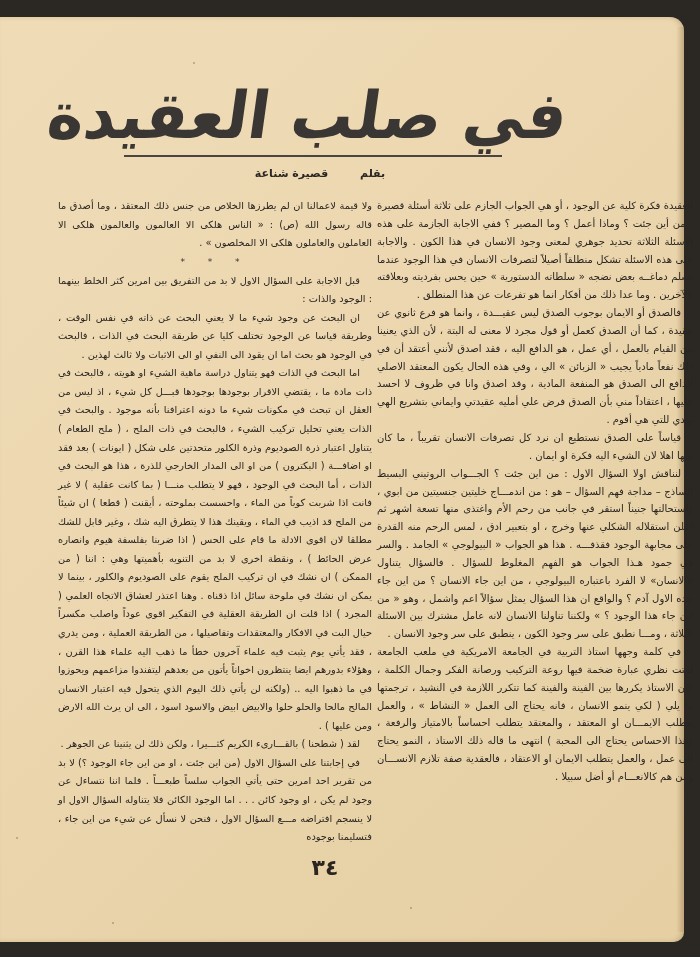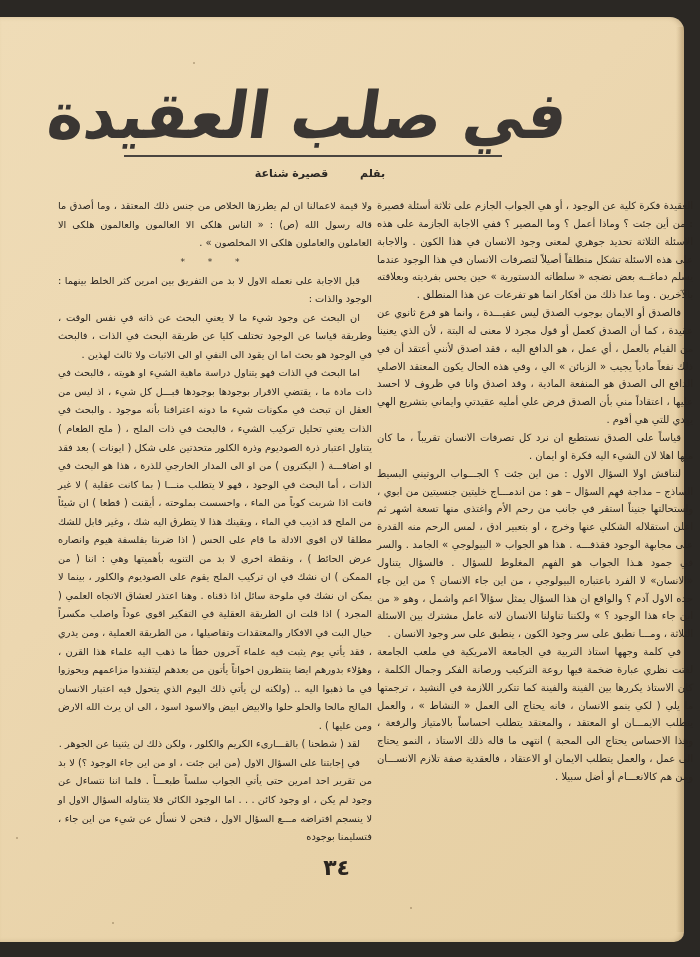--- a/index.html
+++ b/index.html
@@ -56,21 +56,21 @@
   .col-right { left: 345px; width: 316px; }
   .col-left  { left: 26px;  width: 314px; }
   .column p { margin: 0; text-indent: 12px; }
   .column p.noindent { text-indent: 0; }
   .stars {
     text-align: center; font-size: 9px; letter-spacing: 10px; line-height: 19px;
     color: #3a342c;
   }
   .page-num {
     position: absolute; left: 300px; top: 855px; width: 50px;
-    text-align: right; font-size: 22px; font-weight: bold; color: #2a2520;
+    text-align: center; font-size: 22px; font-weight: bold; color: #2a2520;
     direction: rtl;
   }
   .speck { position: absolute; width: 2px; height: 2px; background: rgba(90,70,40,0.4); border-radius: 50%; }
 </style>
 </head>
 <body>
 
 <div class="paper">
   <div class="paper-edge"></div>
 
@@ -94,20 +94,20 @@
   <p class="noindent">العقيدة فكرة كلية عن الوجود ، أو هي الجواب الجازم على ثلاثة أسئلة قصيرة : من أين جئت ؟ وماذا أعمل ؟ وما المصير ؟ ففي الاجابة الجازمة على هذه الاسئلة الثلاثة تحديد جوهري لمعنى وجود الانسان في هذا الكون . والاجابة على هذه الاسئلة تشكل منطلقاً أصيلاً لتصرفات الانسان في هذا الوجود عندما يسلم دماغــه بعض نضجه « سلطاته الدستورية » حين يحس بفرديته وبعلاقته بالآخرين . وما عدا ذلك من أفكار انما هو تفرعات عن هذا المنطلق .</p>
   <p>فالصدق أو الايمان بوجوب الصدق ليس عقيـــدة ، وانما هو فرع ثانوي عن عقيدة ، كما أن الصدق كعمل أو قول مجرد لا معنى له البتة ، لأن الذي يعنينا من القيام بالعمل ، أي عمل ، هو الدافع اليه ، فقد اصدق لأنني أعتقد أن في ذلك نفعاً مادياً يجيب « الزبائن » الي ، وفي هذه الحال يكون المعتقد الاصلي الدافع الى الصدق هو المنفعة المادية ، وقد اصدق وانا في ظروف لا احسد عليها ، اعتقاداً مني بأن الصدق فرض علي أمليه عقيدتي وايماني بتشريع الهي يهدي للتي هي أقوم .</p>
   <p>قياساً على الصدق نستطيع ان نرد كل تصرفات الانسان تقريباً ، ما كان منها اهلا لان الشيء اليه فكرة او ايمان .</p>
   <p>لنناقش اولا السؤال الاول : من اين جئت ؟ الجـــواب الروتيني البسيط الساذج – مداجة فهم السؤال – هو : من اندمـــاج خليتين جنسيتين من ابوي ، واستحالتها جنيناً استقر في جانب من رحم الأم واغتذى منها تسعة اشهر ثم اعلن استقلاله الشكلي عنها وخرج ، او بتعبير ادق ، لمس الرحم منه القدرة على مجابهة الوجود فقذفـــه . هذا هو الجواب « البيولوجي » الجامد . والسر في جمود هـذا الجواب هو الفهم المغلوط للسؤال . فالسؤال يتناول «الانسان» لا الفرد باعتباره البيولوجي ، من اين جاء الانسان ؟ من اين جاء جده الاول آدم ؟ والواقع ان هذا السؤال يمثل سؤالاً اعم واشمل ، وهو « من اين جاء هذا الوجود ؟ » ولكننا تناولنا الانسان لانه عامل مشترك بين الاسئلة الثلاثة ، ومـــا نطبق على سر وجود الكون ، ينطبق على سر وجود الانسان .</p>
   <p>في كلمة وجهها استاذ التربية في الجامعة الامريكية في ملعب الجامعة لفتت نظري عبارة ضخمة فيها روعة التركيب ورصانة الفكر وجمال الكلمة ، كان الاستاذ يكررها بين الفينة والفينة كما تتكرر اللازمة في النشيد ، ترجمتها ما يلي ( لكي ينمو الانسان ، فانه يحتاج الى العمل « النشاط » ، والعمل يتطلب الايمـــان او المعتقد ، والمعتقد يتطلب احساساً بالامتياز والرفعة ، وهذا الاحساس يحتاج الى المحبة ) انتهى ما قاله ذلك الاستاذ ، النمو يحتاج الى عمل ، والعمل يتطلب الايمان او الاعتقاد ، فالعقدية صفة تلازم الانســـان ومن هم كالانعـــام أو أضل سبيلا .</p>
 </div>
 
 <div class="column col-left" style="font-size: 9.8px; line-height: 18.55px;">
   <p class="noindent">ولا قيمة لاعمالنا ان لم يطرزها الخلاص من جنس ذلك المعتقد ، وما أصدق ما قاله رسول الله (ص) : « الناس هلكى الا العالمون والعالمون هلكى الا العاملون والعاملون هلكى الا المخلصون » .</p>
   <div class="stars">* * *</div>
-  <p>قبل الاجابة على نعمله الاول لا بد من التفريق بين امرين كثر الخلط بينهما : الوجود والذات :</p>
+  <p>قبل الاجابة على السؤال الاول لا بد من التفريق بين امرين كثر الخلط بينهما : الوجود والذات :</p>
   <p>ان البحث عن وجود شيء ما لا يعني البحث عن ذاته في نفس الوقت ، وطريقة قياسا عن الوجود تختلف كليا عن طريقة البحث في الذات ، فالبحث في الوجود هو بحث اما ان يقود الى النفي او الى الاثبات ولا ثالث لهذين .</p>
   <p>اما البحث في الذات فهو يتناول دراسة ماهية الشيء او هويته ، فالبحث في ذات مادة ما ، يقتضي الاقرار بوجودها بوجودها قبـــل كل شيء ، اذ ليس من العقل ان تبحث في مكونات شيء ما دونه اعترافنا بأنه موجود . والبحث في الذات يعني تحليل تركيب الشيء ، فالبحث في ذات الملح ، ( ملح الطعام ) يتناول اعتبار ذرة الصوديوم وذرة الكلور متحدتين على شكل ( ايونات ) بعد فقد او اضافـــة ( البكترون ) من او الى المدار الخارجي للذرة ، هذا هو البحث في الذات ، أما البحث في الوجود ، فهو لا يتطلب منـــا ( بما كانت عقلية ) لا غير فانت اذا شربت كوباً من الماء ، واحسست بملوحته ، أيقنت ( قطعا ) ان شيئاً من الملح قد اذيب في الماء ، ويقينك هذا لا يتطرق اليه شك ، وغير قابل للشك مطلقا لان اقوى الادلة ما قام على الحس ( اذا ضربنا بفلسفة هيوم وانصاره عرض الحائط ) ، ونقطة اخرى لا بد من التنويه بأهميتها وهي : اننا ( من الممكن ) ان نشك في ان تركيب الملح يقوم على الصوديوم والكلور ، بينما لا يمكن ان نشك في ملوحة سائل اذا ذقناه . وهنا اعتذر لعشاق الاتجاه العلمي ( المجرد ) اذا قلت ان الطريقة العقلية في التفكير اقوى عوداً واصلب مكسراً حيال البت في الافكار والمعتقدات وتفاصيلها ، من الطريقة العملية ، ومن يدري ، فقد يأتي يوم يثبت فيه علماء آخرون خطأ ما ذهب اليه علماء هذا القرن ، وهؤلاء بدورهم ايضا ينتظرون اخواناً يأتون من بعدهم ليتفندوا مزاعمهم ويحوزوا في ما ذهبوا اليه .. (ولكنه لن يأتي ذلك اليوم الذي يتحول فيه اعتبار الانسان المالح مالحا والحلو حلوا والابيض ابيض والاسود اسود ، الى ان يرث الله الارض ومن عليها ) .</p>
-  <p>لقد ( شطحنا ) بالقـــارىء الكريم والكلور ، ولكن ذلك لن يثنينا عن الجوهر .</p>
+  <p>لقد ( شطحنا ) بالقـــارىء الكريم كثـــيرا ، ولكن ذلك لن يثنينا عن الجوهر .</p>
   <p>في إجابتنا على السؤال الاول (من اين جئت ، او من اين جاء الوجود ؟) لا بد من تقرير احد امرين حتى يأتي الجواب سلساً طبعـــاً . فلما اننا نتساءل عن وجود لم يكن ، او وجود كائن . . . اما الوجود الكائن فلا يتناوله السؤال الاول او لا ينسجم افتراضه مـــع السؤال الاول ، فنحن لا نسأل عن شيء من اين جاء ، فتسليمنا بوجوده</p>
 </div>
 
 <div class="page-num">٣٤</div>
 
 </body></html>

